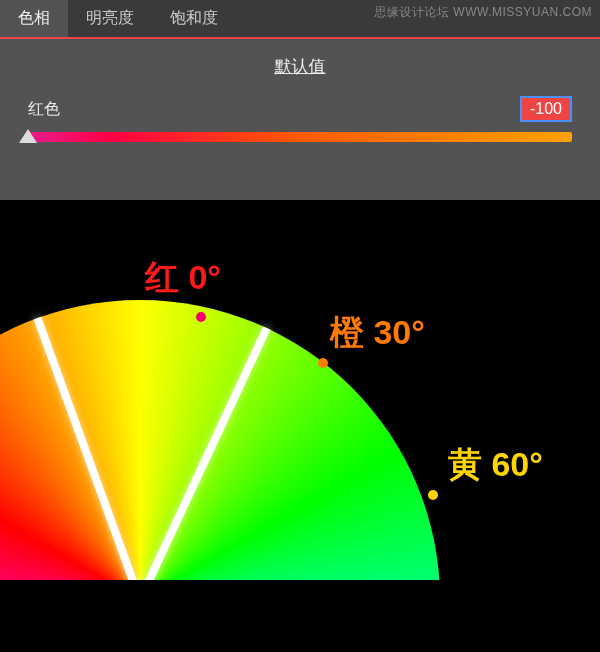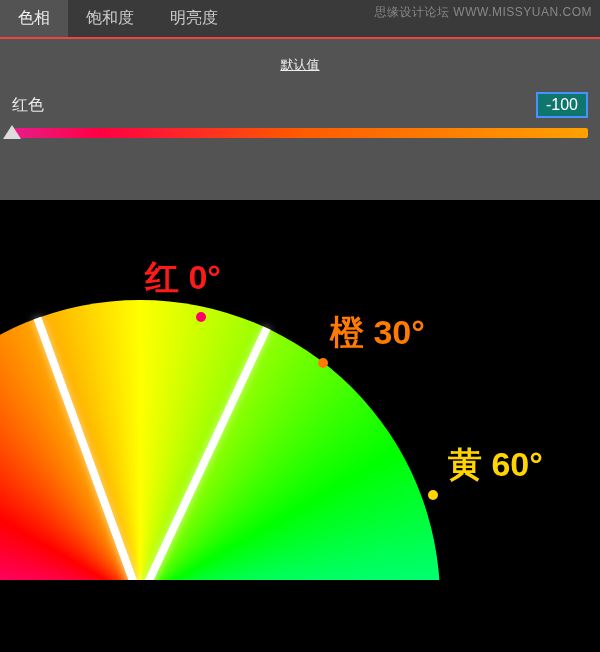--- a/index.html
+++ b/index.html
@@ -3,42 +3,42 @@
 <meta charset="utf-8">
 <style>
 * { margin: 0; padding: 0; box-sizing: border-box; }
 body { width: 600px; height: 652px; font-family: "Microsoft YaHei", sans-serif; background: #000; overflow: hidden; }
 .panel { background: #535353; position: relative; height: 200px; }
 .watermark { position: absolute; top: 4px; right: 8px; color: #888; font-size: 12px; letter-spacing: 0.5px; }
 .tabs { display: flex; background: #3a3a3a; border-bottom: 2px solid #ef4444; }
 .tab { padding: 8px 18px; color: #ccc; font-size: 16px; cursor: pointer; }
 .tab.active { background: #535353; color: #eee; }
 .default-row { text-align: center; padding: 16px 0 18px; }
-.default-link { color: #eee; font-size: 13px; text-decoration: underline; cursor: pointer; }
-.slider-row { padding: 0 12px; }
+.default-link { color: #eee; font-size: 17px; text-decoration: underline; cursor: pointer; }
+.slider-row { padding: 0 28px; }
 .slider-header { display: flex; justify-content: space-between; align-items: center; margin-bottom: 10px; }
 .slider-label { color: #eaeaea; font-size: 16px; }
-.slider-value { background: #0f766e; color: #fff; padding: 2px 8px; font-size: 16px; border: 2px solid #4a90ff; min-width: 46px; text-align: right; }
+.slider-value { background: #ef4444; color: #fff; padding: 2px 8px; font-size: 16px; border: 2px solid #4a90ff; min-width: 46px; text-align: right; }
 .slider-track { position: relative; height: 10px; width: 100%; border-radius: 2px; background: linear-gradient(90deg, #e81c8a 0%, #ff0044 15%, #ff5a00 50%, #ffa200 100%); }
 .slider-thumb { position: absolute; left: 0; top: -3px; width: 0; height: 0; border-left: 9px solid transparent; border-right: 9px solid transparent; border-bottom: 14px solid #ddd; transform: translateX(-9px); cursor: grab; }
 .wheel-area { position: relative; width: 600px; height: 380px; background: #000; overflow: hidden; }
 .wheel { position: absolute; left: -160px; top: 100px; width: 600px; height: 600px; border-radius: 50%; background: conic-gradient(from -90deg, #ff0080, #ff0000, #ff8000, #ffff00, #80ff00, #00ff00, #00ff80, #00ffff, #0080ff, #0000ff, #8000ff, #ff00ff, #ff0080); }
 .wheel-line { position: absolute; background: #fff; width: 8px; height: 300px; left: 296px; top: 0; transform-origin: 4px 300px; box-shadow: 0 0 8px rgba(255,255,255,0.6); }
 .label { position: absolute; font-weight: bold; font-size: 34px; white-space: nowrap; }
 .dot { position: absolute; width: 10px; height: 10px; border-radius: 50%; }
 </style>
 </head>
 <body>
 
 <div class="panel">
   <div class="watermark">思缘设计论坛 WWW.MISSYUAN.COM</div>
   <div class="tabs">
     <div class="tab active">色相</div>
+    <div class="tab">明亮度</div>
     <div class="tab">饱和度</div>
-    <div class="tab">明亮度</div>
   </div>
   <div class="default-row">
     <span class="default-link">默认值</span>
   </div>
   <div class="slider-row">
     <div class="slider-header">
       <span class="slider-label">红色</span>
       <span class="slider-value">-100</span>
     </div>
     <div class="slider-track">

